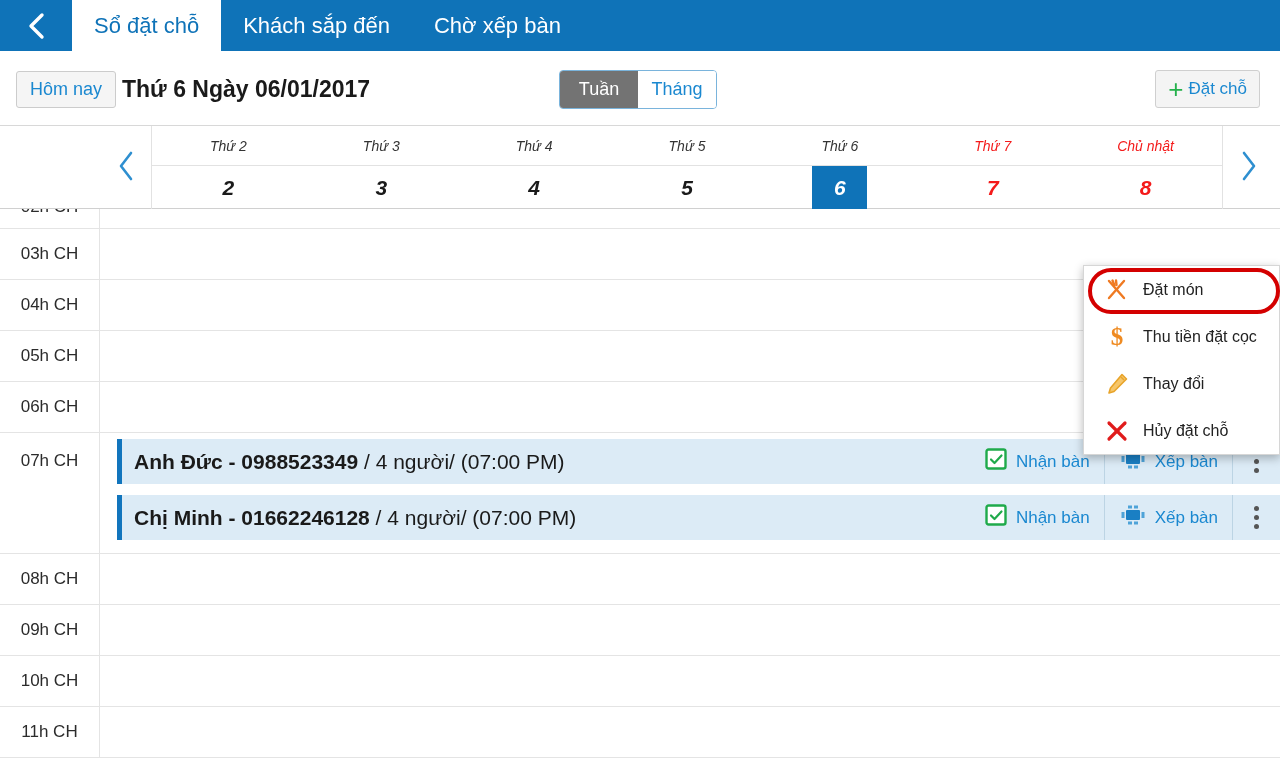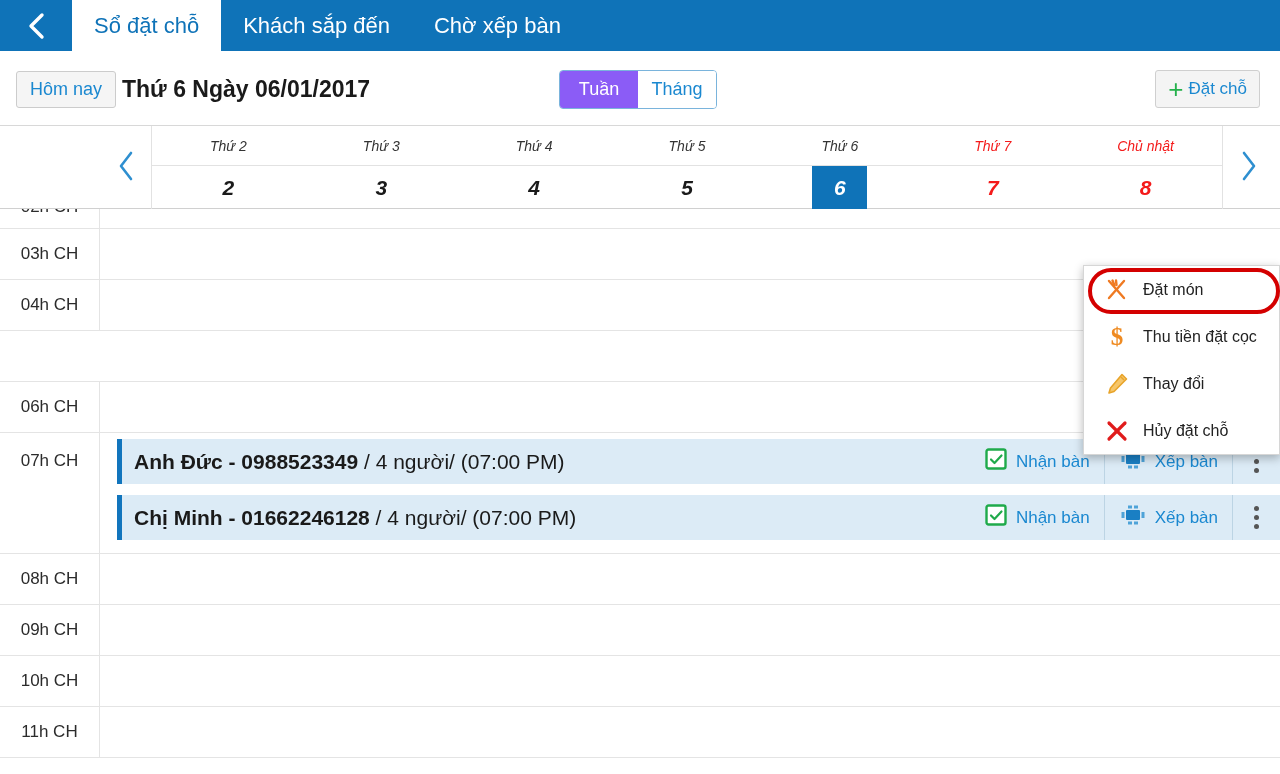--- a/index.html
+++ b/index.html
@@ -46,21 +46,21 @@
   .seg {
     position: absolute; left: 559px; top: 70px;
     display: flex; border-radius: 4px; overflow: hidden;
     border: 1px solid #7ab4dc;
   }
   .seg-item {
     width: 78px; height: 37px; display: flex; align-items: center;
     justify-content: center; font-size: 18px; cursor: pointer;
     background: #ffffff; color: #1a88d0;
   }
-  .seg-item.active { background: #8b5cf6; color: #ffffff; }
+  .seg-item.active { background: #737373; color: #ffffff; }
   .add-btn {
     position: absolute; right: 20px; top: 70px; height: 38px;
     display: flex; align-items: center; gap: 5px; padding: 0 12px;
     background: #f4f4f4; border: 1px solid #cfcfcf; border-radius: 3px;
     color: #1a88d0; font-size: 17px; cursor: pointer;
   }
   .plus-ico { color: #25b14c; font-size: 26px; line-height: 1; font-weight: 500; }
 
   
   .weekhead {
@@ -263,20 +263,21 @@
     </div>
     <div class="hourrow" style="height:51px">
       <div class="hourlabel" style="padding-top:0">03h CH</div>
       <div class="hourcontent"></div>
     </div>
     <div class="hourrow" style="height:51px">
       <div class="hourlabel" style="padding-top:0">04h CH</div>
       <div class="hourcontent"></div>
     </div>
     <div class="hourrow" style="height:51px">
+      <div class="hourlabel" style="padding-top:0">05h CH</div>
       <div class="hourcontent"></div>
     </div>
     <div class="hourrow" style="height:51px">
       <div class="hourlabel" style="padding-top:0">06h CH</div>
       <div class="hourcontent"></div>
     </div>
 
     <div class="hourrow" style="height:121px">
       <div class="hourlabel" style="padding-top:0;align-items:flex-start;padding-top:18px">07h CH</div>
       <div class="hourcontent">

